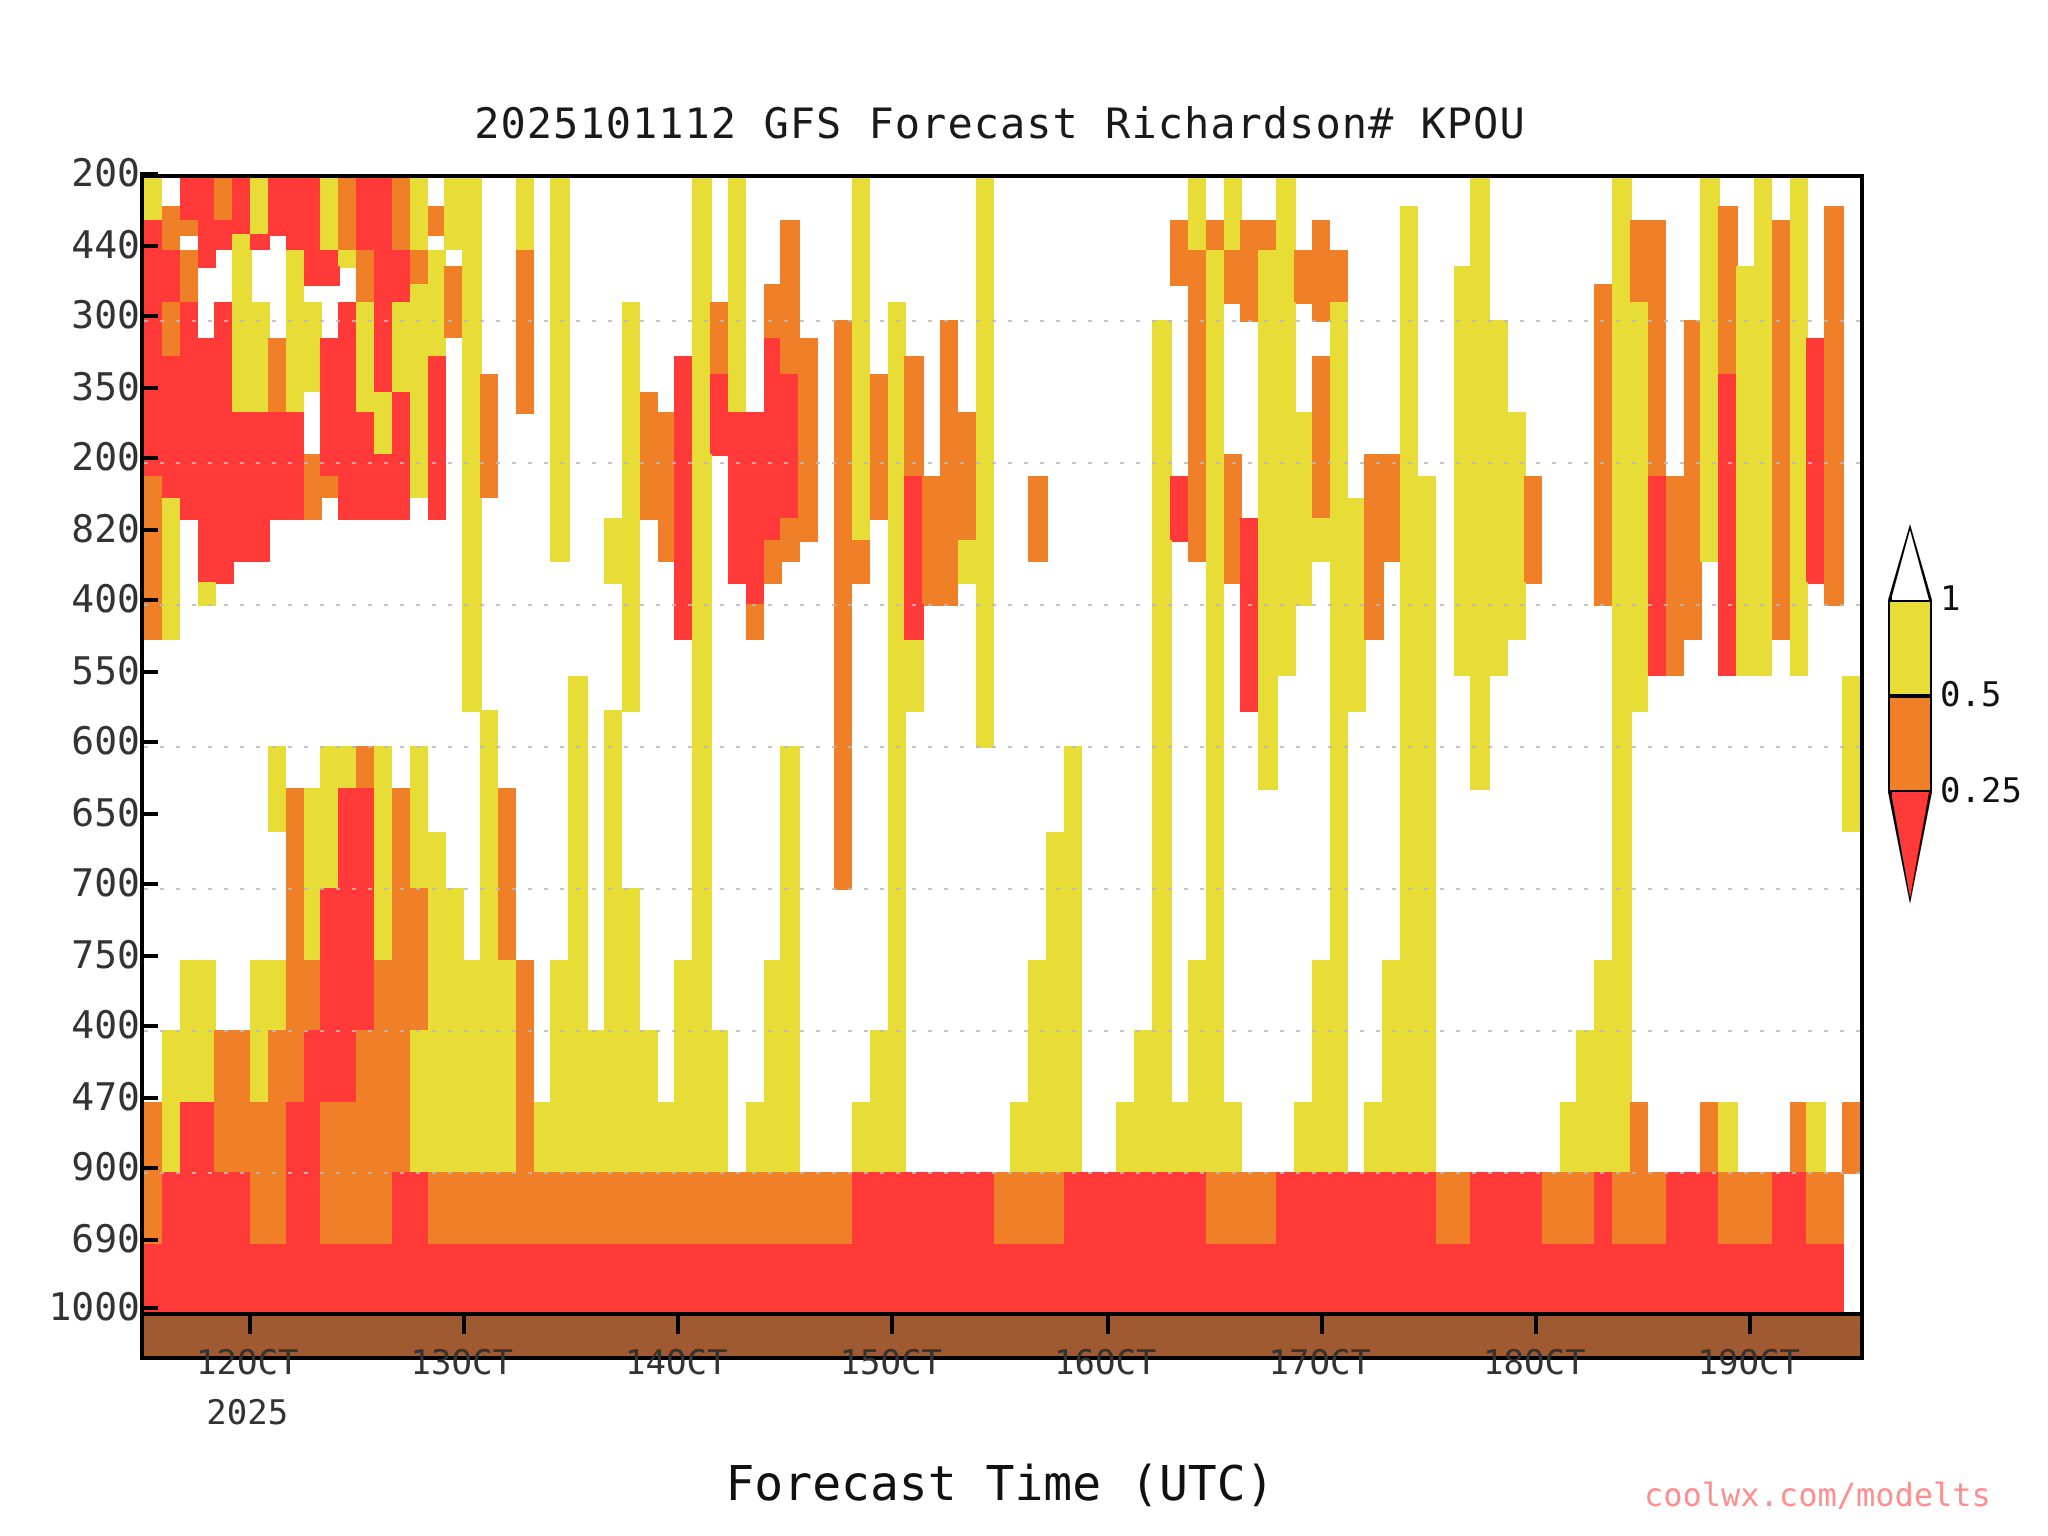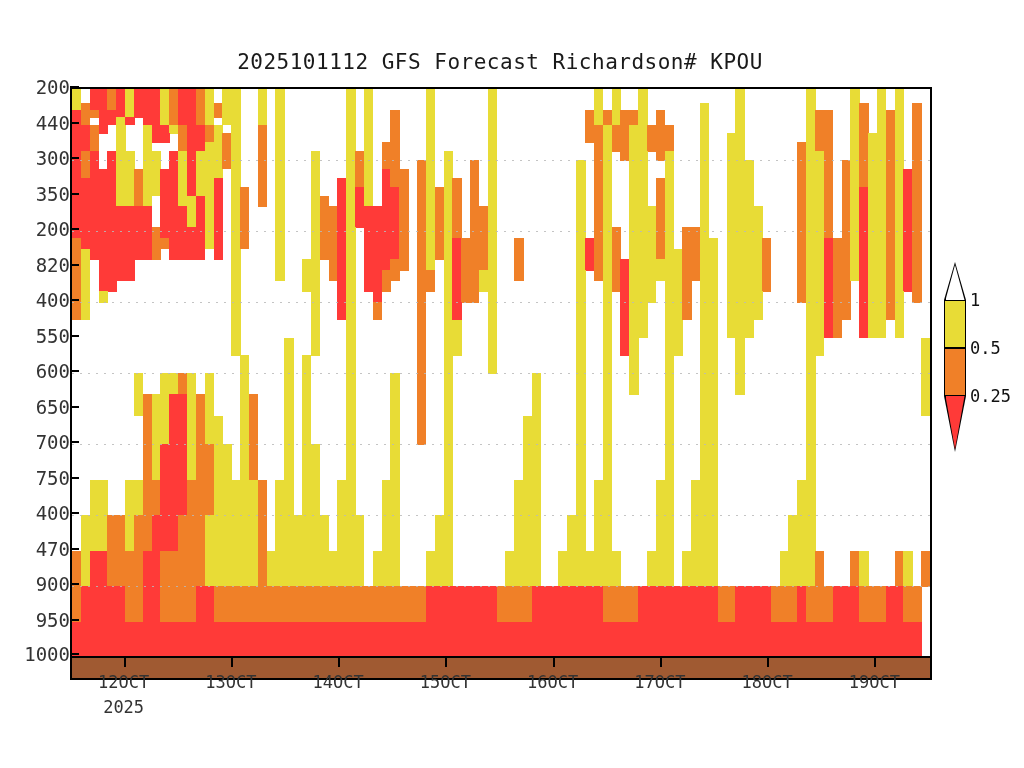--- a/index.html
+++ b/index.html
@@ -1189,21 +1189,21 @@
       <div class="ytick" style="top: 264.5px;">820</div>
       <div class="ytick" style="top: 300px;">400</div>
       <div class="ytick" style="top: 335.5px;">550</div>
       <div class="ytick" style="top: 371px;">600</div>
       <div class="ytick" style="top: 406.5px;">650</div>
       <div class="ytick" style="top: 442px;">700</div>
       <div class="ytick" style="top: 477.5px;">750</div>
       <div class="ytick" style="top: 513px;">400</div>
       <div class="ytick" style="top: 548.5px;">470</div>
       <div class="ytick" style="top: 584px;">900</div>
-      <div class="ytick" style="top: 619.5px;">950</div>
+      <div class="ytick" style="top: 619.5px;">690</div>
       <div class="ytick" style="top: 654px;">1000</div>
     </div>
   <div id="xaxis">
       <div class="xtickmark" style="left: 123.625px;"></div>
       <div class="xlab" style="left: 123.625px;">12OCT</div>
       <div class="xtickmark" style="left: 230.875px;"></div>
       <div class="xlab" style="left: 230.875px;">13OCT</div>
       <div class="xtickmark" style="left: 338.125px;"></div>
       <div class="xlab" style="left: 338.125px;">14OCT</div>
       <div class="xtickmark" style="left: 445.375px;"></div>
@@ -1212,33 +1212,35 @@
       <div class="xlab" style="left: 552.625px;">16OCT</div>
       <div class="xtickmark" style="left: 659.875px;"></div>
       <div class="xlab" style="left: 659.875px;">17OCT</div>
       <div class="xtickmark" style="left: 767.125px;"></div>
       <div class="xlab" style="left: 767.125px;">18OCT</div>
       <div class="xtickmark" style="left: 874.375px;"></div>
       <div class="xlab" style="left: 874.375px;">19OCT</div>
       <div class="xlab2" style="left: 123.625px;">2025</div>
     </div>
 
+  <div class="xtitle">Forecast Time (UTC)</div>
 
   <div id="cbar">
       <div style="position: absolute; left: 0px; top: -38px; width: 22px; height: 38px; clip-path: polygon(50% 0px, 100% 100%, 0px 100%); background: rgb(0, 0, 0);"></div>
       <div style="position: absolute; left: 1.5px; top: -35px; width: 19px; height: 35px; clip-path: polygon(50% 0px, 100% 100%, 0px 100%); background: rgb(255, 255, 255);"></div>
       <div class="cbseg" style="top: 0px; height: 48px; background: rgb(232, 220, 54);"></div>
       <div class="cbseg" style="top: 48px; height: 48px; background: rgb(240, 128, 40);"></div>
       <div style="position: absolute; left: 0px; top: 96px; width: 22px; height: 56px; clip-path: polygon(0px 0px, 100% 0px, 50% 100%); background: rgb(0, 0, 0);"></div>
       <div style="position: absolute; left: 1.5px; top: 96px; width: 19px; height: 53px; clip-path: polygon(0px 0px, 100% 0px, 50% 100%); background: rgb(255, 58, 56);"></div>
       <div class="cblab" style="top: 0px;">1</div>
       <div class="cblab" style="top: 48px;">0.5</div>
       <div class="cblab" style="top: 96px;">0.25</div>
     </div>
 
+  <div class="wm">coolwx.com/modelts</div>
 
 <div class="ytickmark" style="top: 87px;"></div>
     <div class="ytickmark" style="top: 122.5px;"></div>
     <div class="ytickmark" style="top: 158px;"></div>
     <div class="ytickmark" style="top: 193.5px;"></div>
     <div class="ytickmark" style="top: 229px;"></div>
     <div class="ytickmark" style="top: 264.5px;"></div>
     <div class="ytickmark" style="top: 300px;"></div>
     <div class="ytickmark" style="top: 335.5px;"></div>
     <div class="ytickmark" style="top: 371px;"></div>

